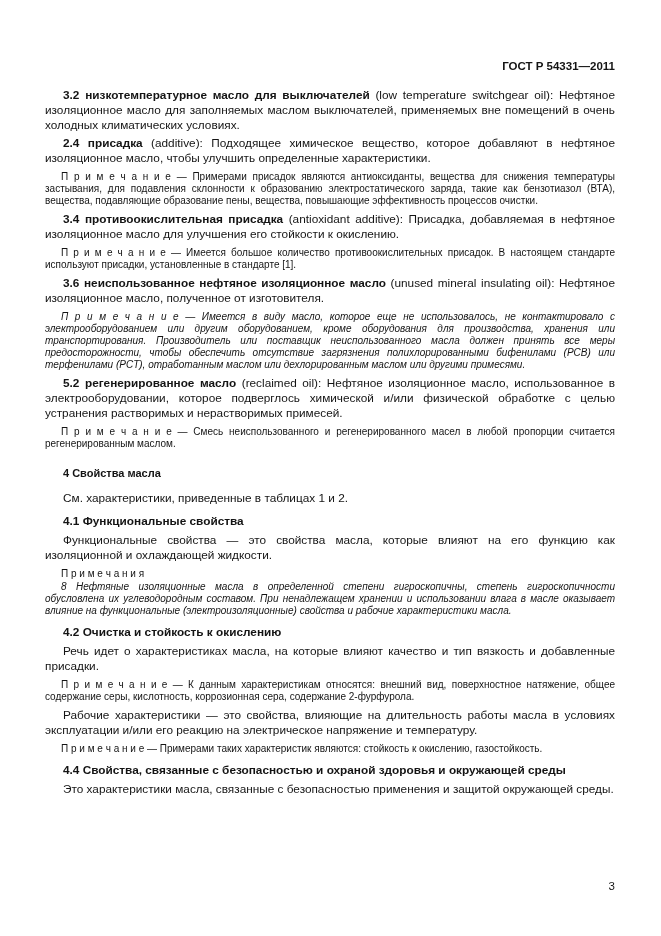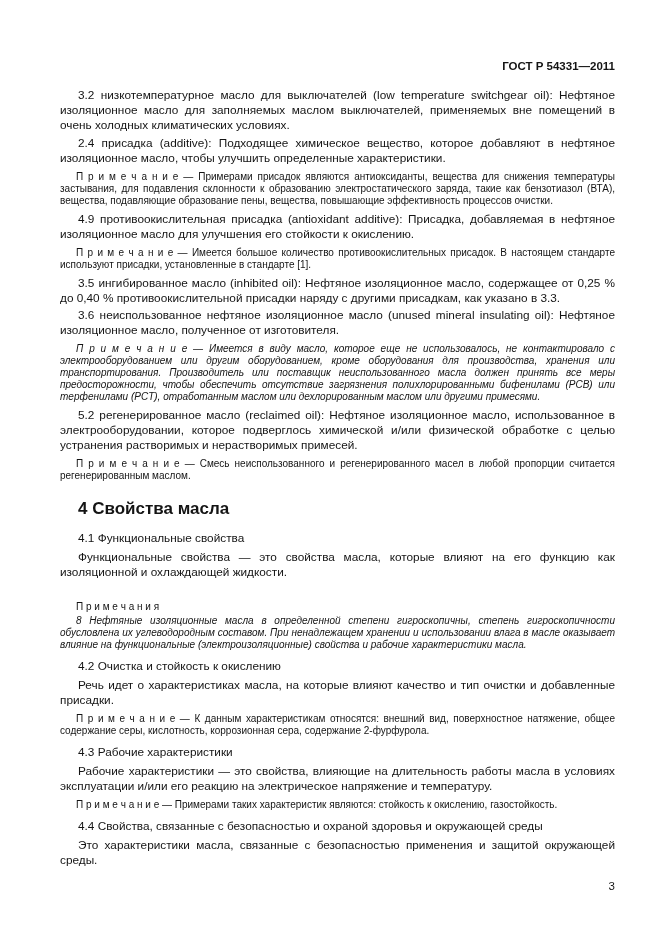--- a/index.html
+++ b/index.html
@@ -5,56 +5,56 @@
   * { margin: 0; padding: 0; box-sizing: border-box; }
   html, body { background: #ffffff; }
   .page {
     position: relative;
     width: 661px;
     height: 936px;
     margin: 0 auto;
     background: #ffffff;
     font-family: "Liberation Sans", sans-serif;
     color: #141414;
-    padding: 60px 46px 40px 60px;
+    padding: 60px 46px 40px 45px;
     overflow: hidden;
   }
   .doc-header {
     text-align: right;
     font-size: 11.5px;
     font-weight: bold;
     margin-bottom: 16px;
   }
   .para {
     font-size: 11.8px;
     line-height: 15px;
     text-align: justify;
     text-indent: 18px;
     margin: 2.5px 0;
   }
-  .bold { font-weight: normal; }
+  .bold { font-weight: bold; }
   .note {
     font-size: 10px;
     line-height: 12px;
     text-align: justify;
     text-indent: 16px;
     margin: 5px 0;
   }
   .note.italic { font-style: italic; }
-  .notes-header { margin: 21px 0 1px; }
+  .notes-header { margin: 5px 0 1px; }
   .note-item { margin: 1.5px 0; }
   .h1 {
-    font-size: 17px;
+    font-size: 11px;
     font-weight: bold;
     text-indent: 18px;
     margin: 17px 0 12px;
   }
   .h2 {
     font-size: 11.8px;
-    font-weight: normal;
+    font-weight: bold;
     text-indent: 18px;
     margin: 8px 0 5px;
   }
   .doc-footer {
     position: absolute;
     right: 46px;
     bottom: 44px;
     font-size: 11.5px;
   }
 </style>
@@ -62,36 +62,35 @@
 <body>
 
 <div class="page">
   <div class="doc-header">
     <span>ГОСТ Р 54331—2011</span>
   </div>
   <div id="doc-body">
       <p class="para"><span class="bold">3.2 низкотемпературное масло для выключателей</span> (low temperature switchgear oil): Нефтяное изоляционное масло для заполняемых маслом выключателей, применяемых вне помещений в очень холодных климатических условиях.</p>
       <p class="para"><span class="bold">2.4 присадка</span> (additive): Подходящее химическое вещество, которое добавляют в нефтяное изоляционное масло, чтобы улучшить определенные характеристики.</p>
       <p class="note"><span class="note-label">П р и м е ч а н и е </span>— Примерами присадок являются антиоксиданты, вещества для снижения температуры застывания, для подавления склонности к образованию электростатического заряда, такие как бензотиазол (ВТА), вещества, подавляющие образование пены, вещества, повышающие эффективность процессов очистки.</p>
-      <p class="para"><span class="bold">4.9 противоокислительная присадка</span> (antioxidant additive): Присадка, добавляемая в нефтяное изоляционное масло для улучшения его стойкости к окислению.</p>
+      <p class="para"><span class="bold">3.4 противоокислительная присадка</span> (antioxidant additive): Присадка, добавляемая в нефтяное изоляционное масло для улучшения его стойкости к окислению.</p>
       <p class="note"><span class="note-label">П р и м е ч а н и е </span>— Имеется большое количество противоокислительных присадок. В настоящем стандарте используют присадки, установленные в стандарте [1].</p>
-      <p class="para"><span class="bold">3.5 ингибированное масло</span> (inhibited oil): Нефтяное изоляционное масло, содержащее от 0,25 % до 0,40 % противоокислительной присадки наряду с другими присадкам, как указано в 3.3.</p>
       <p class="para"><span class="bold">3.6 неиспользованное нефтяное изоляционное масло</span> (unused mineral insulating oil): Нефтяное изоляционное масло, полученное от изготовителя.</p>
       <p class="note italic"><span class="note-label">П р и м е ч а н и е </span>— Имеется в виду масло, которое еще не использовалось, не контактировало с электрооборудованием или другим оборудованием, кроме оборудования для производства, хранения или транспортирования. Производитель или поставщик неиспользованного масла должен принять все меры предосторожности, чтобы обеспечить отсутствие загрязнения полихлорированными бифенилами (PCB) или терфенилами (PCT), отработанным маслом или дехлорированным маслом или другими примесями.</p>
       <p class="para"><span class="bold">5.2 регенерированное масло</span> (reclaimed oil): Нефтяное изоляционное масло, использованное в электрооборудовании, которое подверглось химической и/или физической обработке с целью устранения растворимых и нерастворимых примесей.</p>
       <p class="note"><span class="note-label">П р и м е ч а н и е </span>— Смесь неиспользованного и регенерированного масел в любой пропорции считается регенерированным маслом.</p>
       <div class="h1">4 Свойства масла</div>
+      <p class="para">См. характеристики, приведенные в таблицах 1 и 2.</p>
       <div class="h2">4.1 Функциональные свойства</div>
       <p class="para">Функциональные свойства — это свойства масла, которые влияют на его функцию как изоляционной и охлаждающей жидкости.</p>
       <p class="note notes-header">П р и м е ч а н и я</p>
       <p class="note note-item italic">8 Нефтяные изоляционные масла в определенной степени гигроскопичны, степень гигроскопичности обусловлена их углеводородным составом. При ненадлежащем хранении и использовании влага в масле оказывает влияние на функциональные (электроизоляционные) свойства и рабочие характеристики масла.</p>
       <div class="h2">4.2 Очистка и стойкость к окислению</div>
-      <p class="para">Речь идет о характеристиках масла, на которые влияют качество и тип очистки и добавленные присадки.</p>
+      <p class="para">Речь идет о характеристиках масла, на которые влияют качество и тип вязкость и добавленные присадки.</p>
       <p class="note"><span class="note-label">П р и м е ч а н и е </span>— К данным характеристикам относятся: внешний вид, поверхностное натяжение, общее содержание серы, кислотность, коррозионная сера, содержание 2-фурфурола.</p>
-      <div class="h2">4.3 Рабочие характеристики</div>
       <p class="para">Рабочие характеристики — это свойства, влияющие на длительность работы масла в условиях эксплуатации и/или его реакцию на электрическое напряжение и температуру.</p>
       <p class="note"><span class="note-label">П р и м е ч а н и е </span>— Примерами таких характеристик являются: стойкость к окислению, газостойкость.</p>
       <div class="h2">4.4 Свойства, связанные с безопасностью и охраной здоровья и окружающей среды</div>
       <p class="para">Это характеристики масла, связанные с безопасностью применения и защитой окружающей среды.</p>
     </div>
   <div class="doc-footer">
     <span>3</span>
   </div>
 </div>
 

